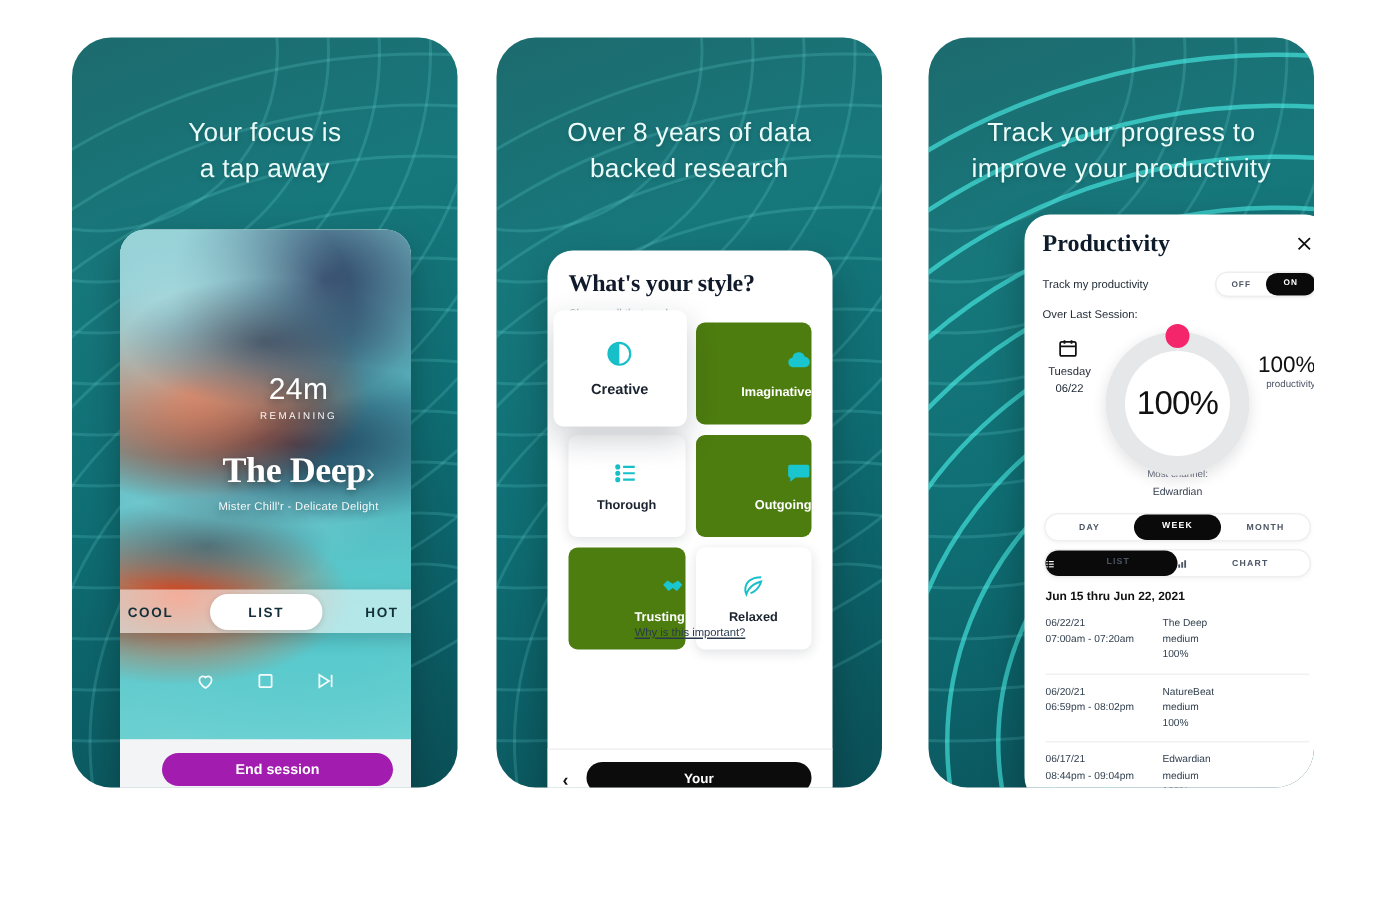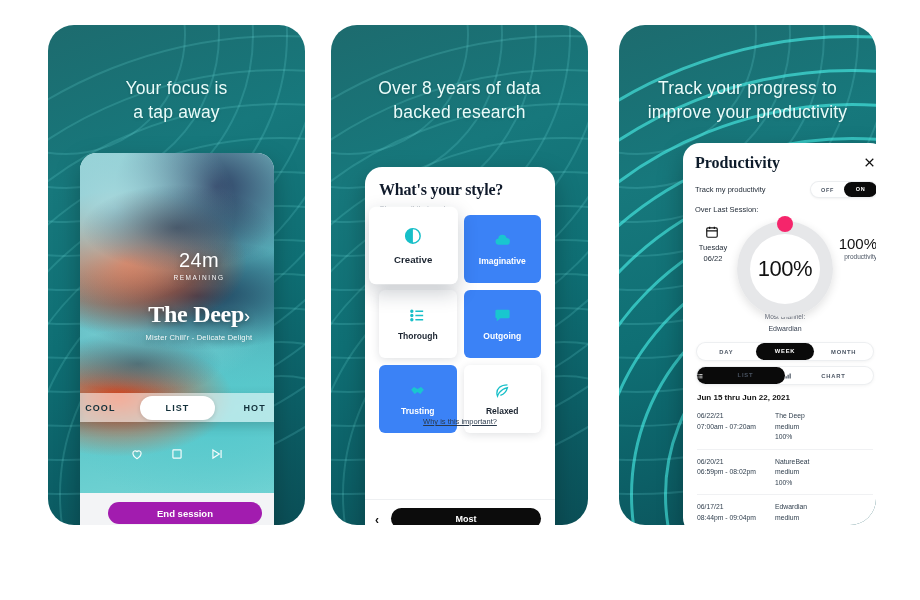--- a/index.html
+++ b/index.html
@@ -110,21 +110,21 @@
                  font-size:16px; font-weight:700; color:#101a2b; letter-spacing:-.2px; }
   .sheet-sub { position:absolute; left:14px; top:37px; font-size:7.5px; color:#9aa3ad; }
   .grid { position:absolute; left:14px; top:48px; width:162px;
           display:grid; grid-template-columns:1fr 1fr; gap:7px; }
   .card {
     height:68px; border-radius:6px; display:flex; flex-direction:column;
     align-items:center; justify-content:center; gap:7px;
     font-size:8.5px; font-weight:600;
   }
   .card.light { background:#fff; color:#1b2430; box-shadow:0 2px 8px rgba(20,30,50,.13); }
-  .card.dark  { background:#3b82f6; color:#fff; }
+  .card.dark  { background:#4d7c0f; color:#fff;align-items:flex-end; }
   .card .gi { width:17px; height:17px; color:#19c6cf; display:block; }
   .card.light .gi { color:#17bfc8; }
   .card.pop { transform: scale(1.14) translate(-4px,-3px); z-index:6;
               box-shadow:0 7px 18px rgba(20,30,50,.22); }
   .why { position:absolute; left:0; right:0; top:250px; text-align:center;
          font-size:7.5px; color:#2a3a4d; text-decoration:underline; }
   .phone2-foot { position:absolute; left:0; right:0; bottom:0; height:46px;
                  background:#fff; border-top:1px solid #eef0f2; }
   .next-btn { position:absolute; left:26px; right:14px; top:8px; height:21px;
               background:#0c0c0c; border-radius:13px; color:#fff; font-size:9px;
@@ -343,21 +343,21 @@
               <path d="M19 4C9 4 4 9 4 16c0 2 1 4 1 4s2-9 14-12c0 0-2 8-10 11"></path>
             </svg>
           <span>Relaxed</span>
         </div>
       </div>
 
       <div class="why">Why is this important?</div>
 
       <div class="phone2-foot">
         <div class="back-chev">‹</div>
-        <div class="next-btn">Most</div>
+        <div class="next-btn">Your</div>
       </div>
       <div class="homebar"></div>
     </div>
   </div>
 
   <div class="panel" id="panel-3">
     <div class="arcs tl">
         <i style="width: 240px; height: 240px; left: -102px; top: -110px;"></i>
         <i style="width: 308px; height: 308px; left: -136px; top: -144px;"></i>
         <i style="width: 376px; height: 376px; left: -170px; top: -178px;"></i>

